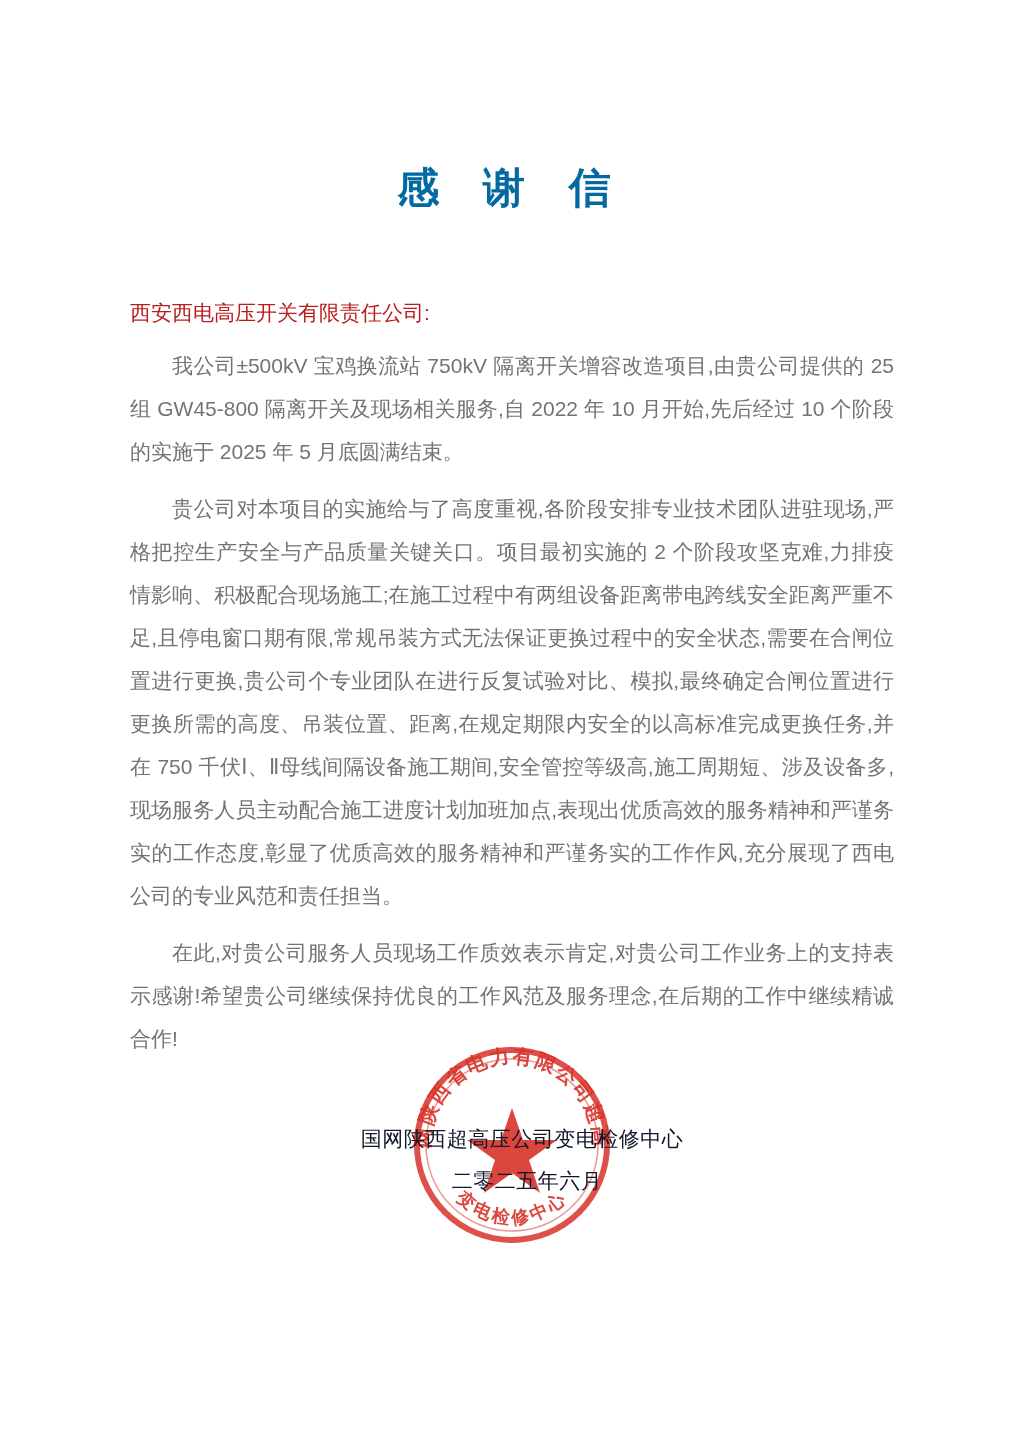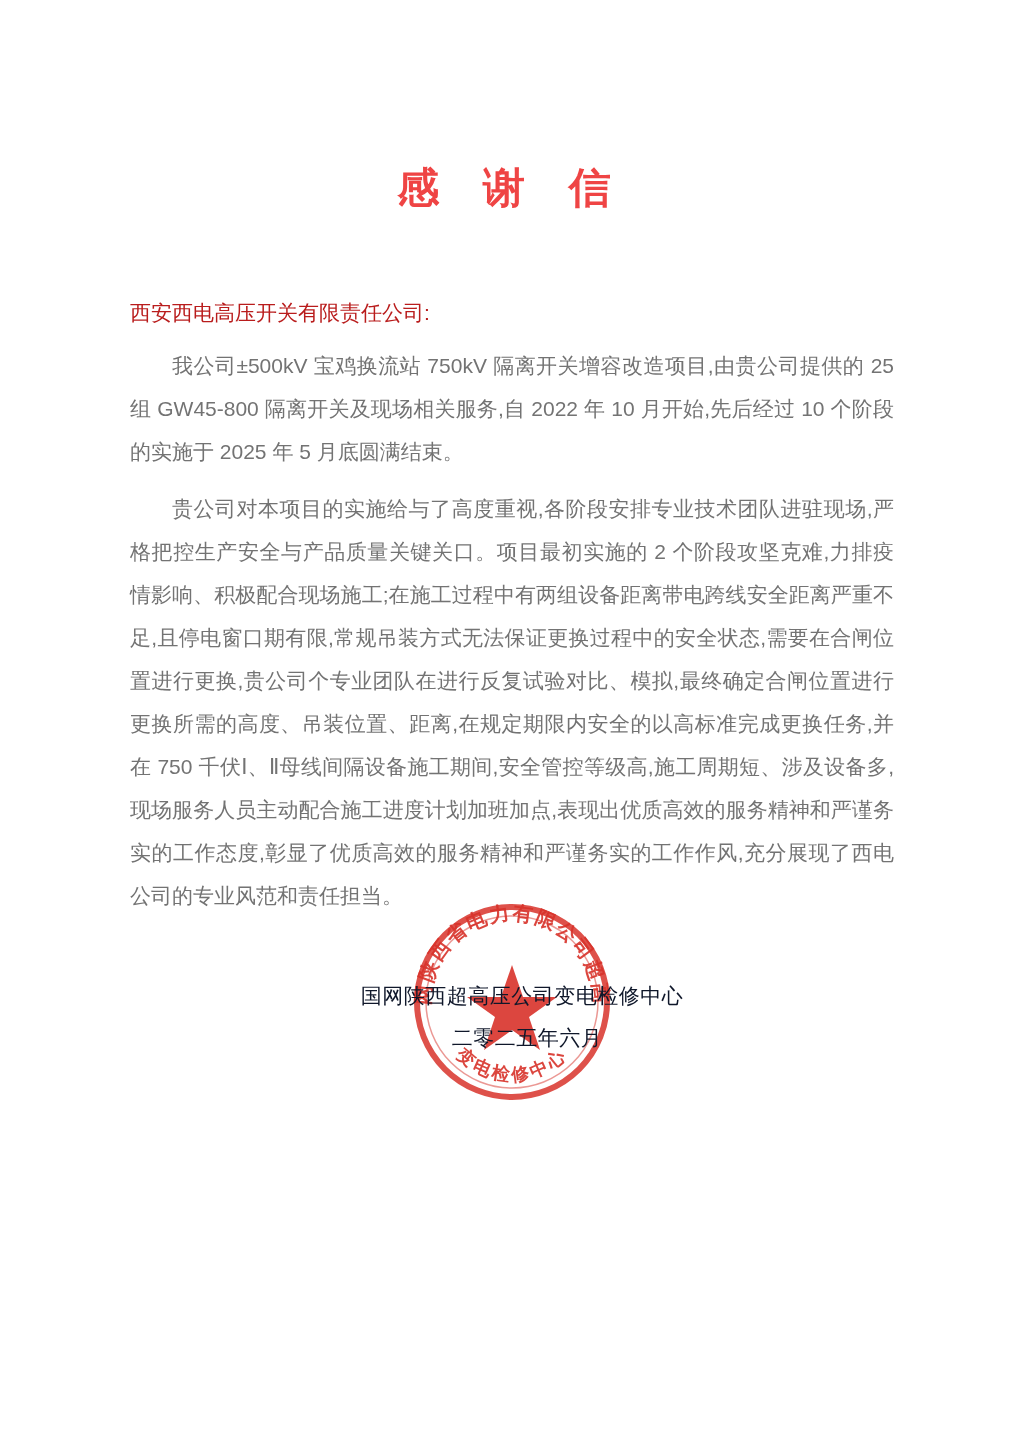--- a/index.html
+++ b/index.html
@@ -22,21 +22,21 @@
     box-sizing: border-box;
     padding: 0 130px;
   }
   .doc-title {
     text-align: center;
     font-size: 42px;
     font-weight: bold;
     letter-spacing: 16px;
     margin-top: 160px;
     margin-bottom: 0;
-    color: #ef4444;
+    color: #0369a1;
   }
   .salutation {
     font-size: 21px;
     margin-top: 80px;
     line-height: 1.6;
     color: #b91c1c;
   }
   .para {
     font-size: 21px;
     line-height: 2.05;
@@ -87,20 +87,21 @@
 <body>
 
 <div class="page">
 
   <h1 class="doc-title">感 谢 信</h1>
 
   <div class="salutation">西安西电高压开关有限责任公司:</div>
 
   <p class="para">我公司±500kV 宝鸡换流站 750kV 隔离开关增容改造项目,由贵公司提供的 25 组 GW45-800 隔离开关及现场相关服务,自 2022 年 10 月开始,先后经过 10 个阶段的实施于 2025 年 5 月底圆满结束。</p>
   <p class="para">贵公司对本项目的实施给与了高度重视,各阶段安排专业技术团队进驻现场,严格把控生产安全与产品质量关键关口。项目最初实施的 2 个阶段攻坚克难,力排疫情影响、积极配合现场施工;在施工过程中有两组设备距离带电跨线安全距离严重不足,且停电窗口期有限,常规吊装方式无法保证更换过程中的安全状态,需要在合闸位置进行更换,贵公司个专业团队在进行反复试验对比、模拟,最终确定合闸位置进行更换所需的高度、吊装位置、距离,在规定期限内安全的以高标准完成更换任务,并在 750 千伏Ⅰ、Ⅱ母线间隔设备施工期间,安全管控等级高,施工周期短、涉及设备多,现场服务人员主动配合施工进度计划加班加点,表现出优质高效的服务精神和严谨务实的工作态度,彰显了优质高效的服务精神和严谨务实的工作作风,充分展现了西电公司的专业风范和责任担当。</p>
+  <p class="para">在此,对贵公司服务人员现场工作质效表示肯定,对贵公司工作业务上的支持表示感谢!希望贵公司继续保持优良的工作风范及服务理念,在后期的工作中继续精诚合作!</p>
 
   <div class="signature-block">
 
     <div class="seal">
       <svg viewBox="0 0 230 230" xmlns="http://www.w3.org/2000/svg">
         <defs>
           <path id="topArc" d="M 33,115 A 82,82 0 0 1 197,115" fill="none"></path>
           <path id="botArc" d="M 52,160 A 76,76 0 0 0 178,160" fill="none"></path>
         </defs>
         <circle cx="115" cy="115" r="95" fill="none" stroke="#d8322a" stroke-width="6" opacity="0.85"></circle>

